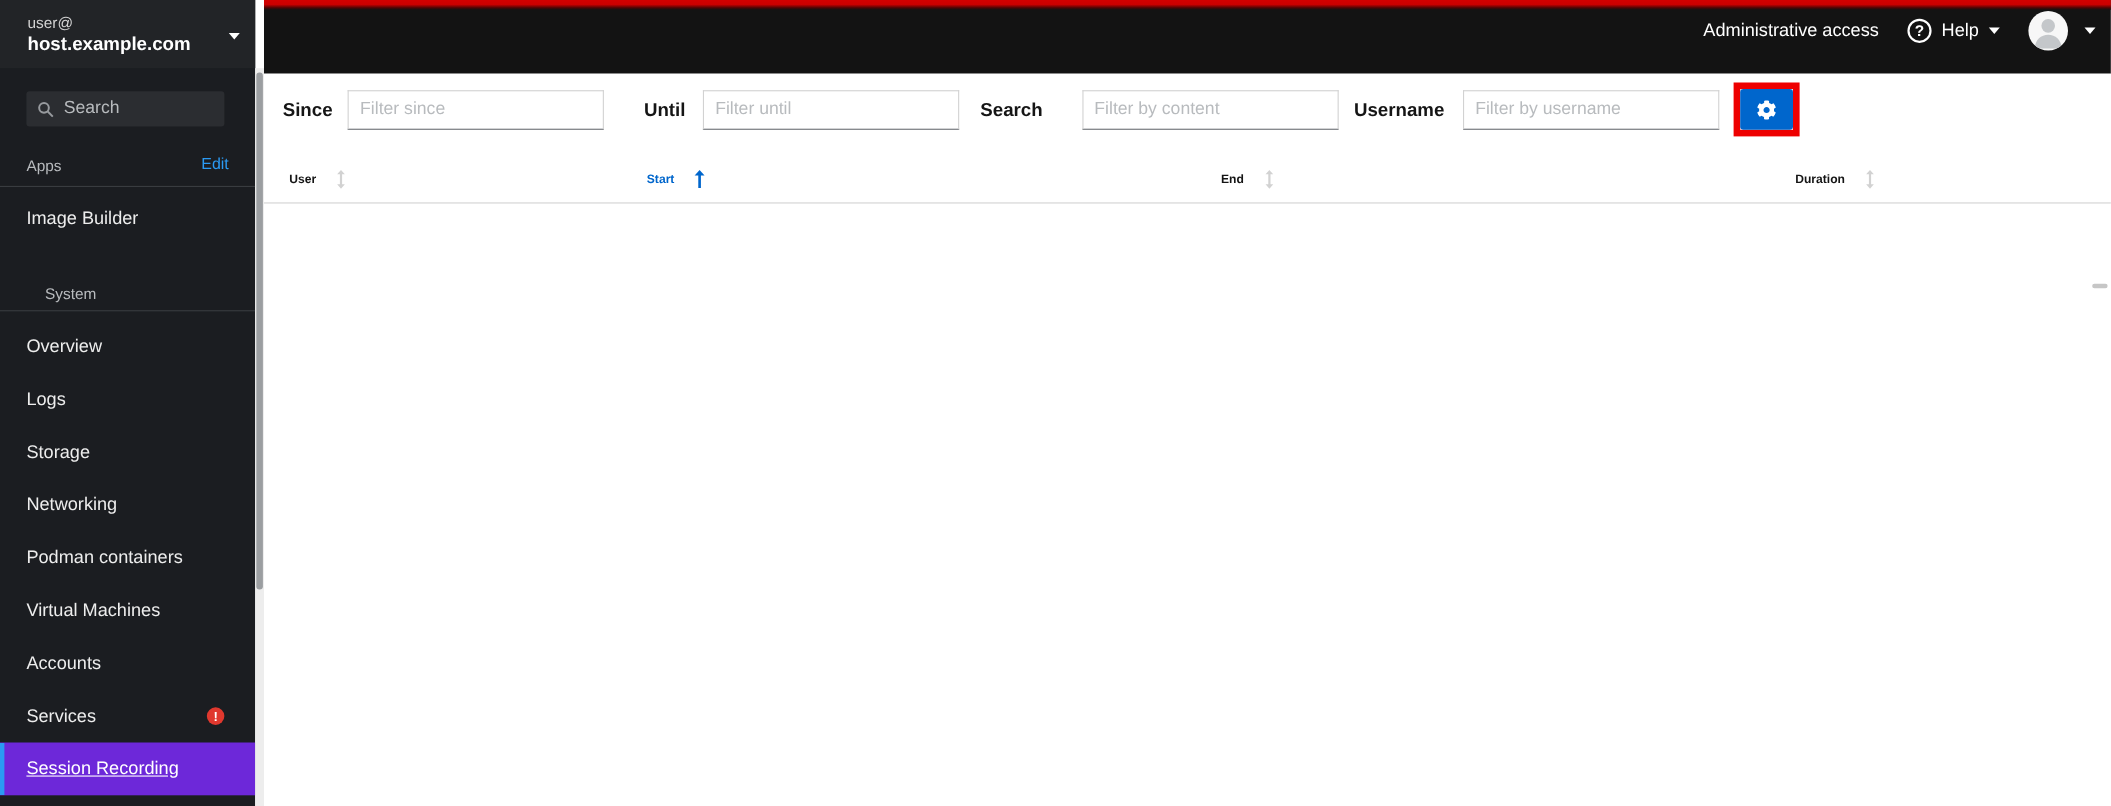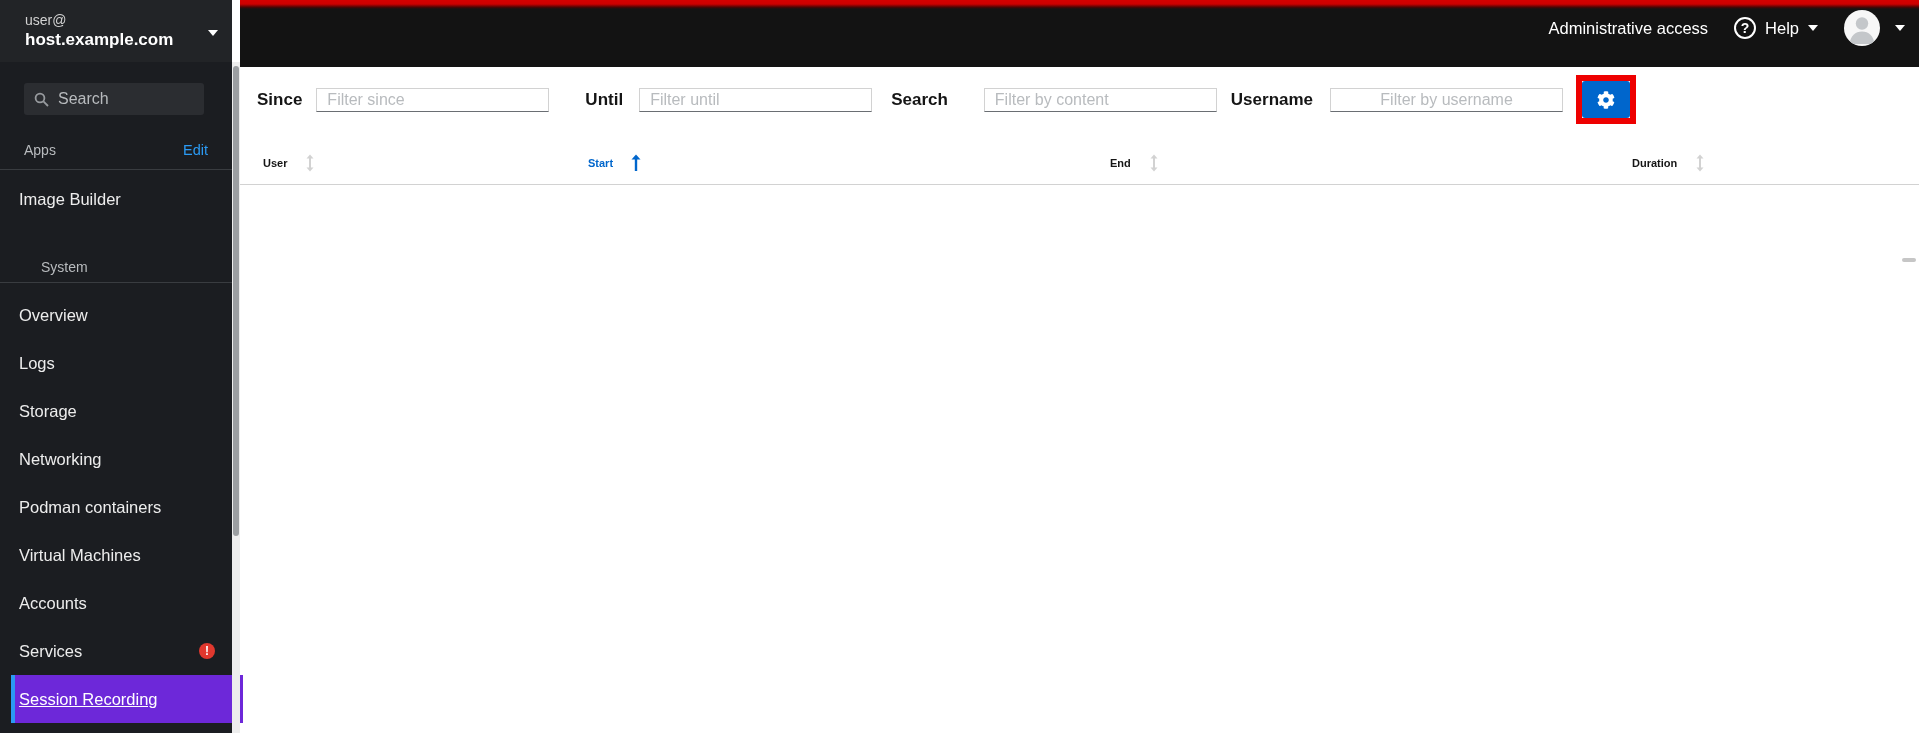--- a/index.html
+++ b/index.html
@@ -24,21 +24,21 @@
   .nav-search input { flex:1; min-width:0; background:transparent; border:none; outline:none; color:#e0e0e0; font-size:16px; font-family:inherit; }
   .nav-search input::placeholder { color:#b8bbbe; opacity:1; }
 
   .apps-row { position:absolute; top:139px; left:24px; width:184px; height:22px; display:flex; justify-content:space-between; align-items:center; }
   .section-label { font-size:14px; color:#b8bbbe; }
   .edit-link { font-size:14.5px; color:#2b9af3; cursor:pointer; }
   .side-divider { position:absolute; left:0; width:232px; height:1px; background:#393c40; }
 
   .system-label { position:absolute; left:24px; top:259px;margin-left:17px; }
 
-  .nav-item { position:absolute; left:11px; width:232px; height:48px; display:flex; align-items:center; padding-left:8px; color:#ededed; font-size:16.5px; cursor:pointer; }
+  .nav-item { position:absolute; left:0; width:232px; height:48px; display:flex; align-items:center; padding-left:24px; color:#ededed; font-size:16.5px; cursor:pointer; }
   .nav-item.selected { background:#6d28d9; box-shadow:inset 4px 0 0 #2b9af3; color:#ffffff;text-decoration:underline; }
   .nav-badge { position:absolute; left:188px; top:16px; width:16px; height:16px; border-radius:50%; background:#e0382e; color:#ffffff; font-size:12px; font-weight:700; line-height:16px; text-align:center; }
 
   .side-scrollbar { position:absolute; left:232px; top:62px; width:8px; height:671px; background:#ededed; z-index:3; }
   .side-scrollbar .thumb { position:absolute; left:1px; top:4px; width:6px; height:470px; background:#9b9ea1; border-radius:3px; }
 
   
   .masthead { position:absolute; left:240px; top:0; width:1679px; height:67px; background:#131313; }
   .masthead-redline { position:absolute; top:0; left:0; right:0; height:9px;
     background:linear-gradient(180deg,#d40000 0%,#cc0000 45%,#4a0505 80%,#131313 100%); }
@@ -48,23 +48,23 @@
   .help-circle { width:22px; height:22px; border:2px solid #ffffff; border-radius:50%; font-size:14px; font-weight:700; line-height:18px; text-align:center; color:#ffffff; }
   .help-text { font-size:16.5px; }
   .avatar-group { display:flex; align-items:center; gap:15px; cursor:pointer; color:#ffffff; }
   .avatar { width:36px; height:36px; border-radius:50%; background:#f7f7f7; overflow:hidden; display:flex; align-items:flex-end; justify-content:center; }
 
   
   .content { position:absolute; left:240px; top:67px; width:1679px; height:666px; background:#ffffff; }
 
   .filter-row { position:absolute; top:14px; left:17px; height:37px; display:flex; align-items:center; }
   .filter-label { font-weight:700; font-size:17px; color:#151515; white-space:nowrap; }
-  .filter-input { width:233px; height:24px; border:1px solid #d2d2d2; border-bottom-color:#6a6e73; padding:0 10px; font-size:16px; font-family:inherit; color:#4c1d95; outline:none; }
+  .filter-input { width:233px; height:36px; border:1px solid #d2d2d2; border-bottom-color:#6a6e73; padding:0 10px; font-size:16px; font-family:inherit; color:#4c1d95; outline:none; }
   .filter-input::placeholder { color:#b8bbbe; opacity:1; }
-  .ml14{margin-left:14px;} .ml22{margin-left:36px;} .ml16{margin-left:16px;} .ml19{margin-left:19px;} .ml17{margin-left:17px;text-align:center;}
+  .ml14{margin-left:14px;} .ml22{margin-left:36px;} .ml16{margin-left:16px;} .ml19{margin-left:19px;} .ml17{margin-left:17px;}
 
   .gear-highlight { margin-left:13px; border:6px solid #ee0000; }
   .gear-btn { width:48px; height:37px; background:#0066cc; border:none; border-radius:3px; display:flex; align-items:center; justify-content:center; cursor:pointer; }
 
   .table-header { position:absolute; top:73px; left:0; width:1679px; height:45px; border-bottom:1px solid #d2d2d2; }
   .th { position:absolute; top:0; height:45px; display:flex; align-items:center; gap:17px; font-size:11px; font-weight:700; color:#151515; cursor:pointer; }
   .th-user { left:23px; }
   .th-start { left:348px; color:#0066cc; }
   .th-end { left:870px; }
   .th-duration { left:1392px; }

